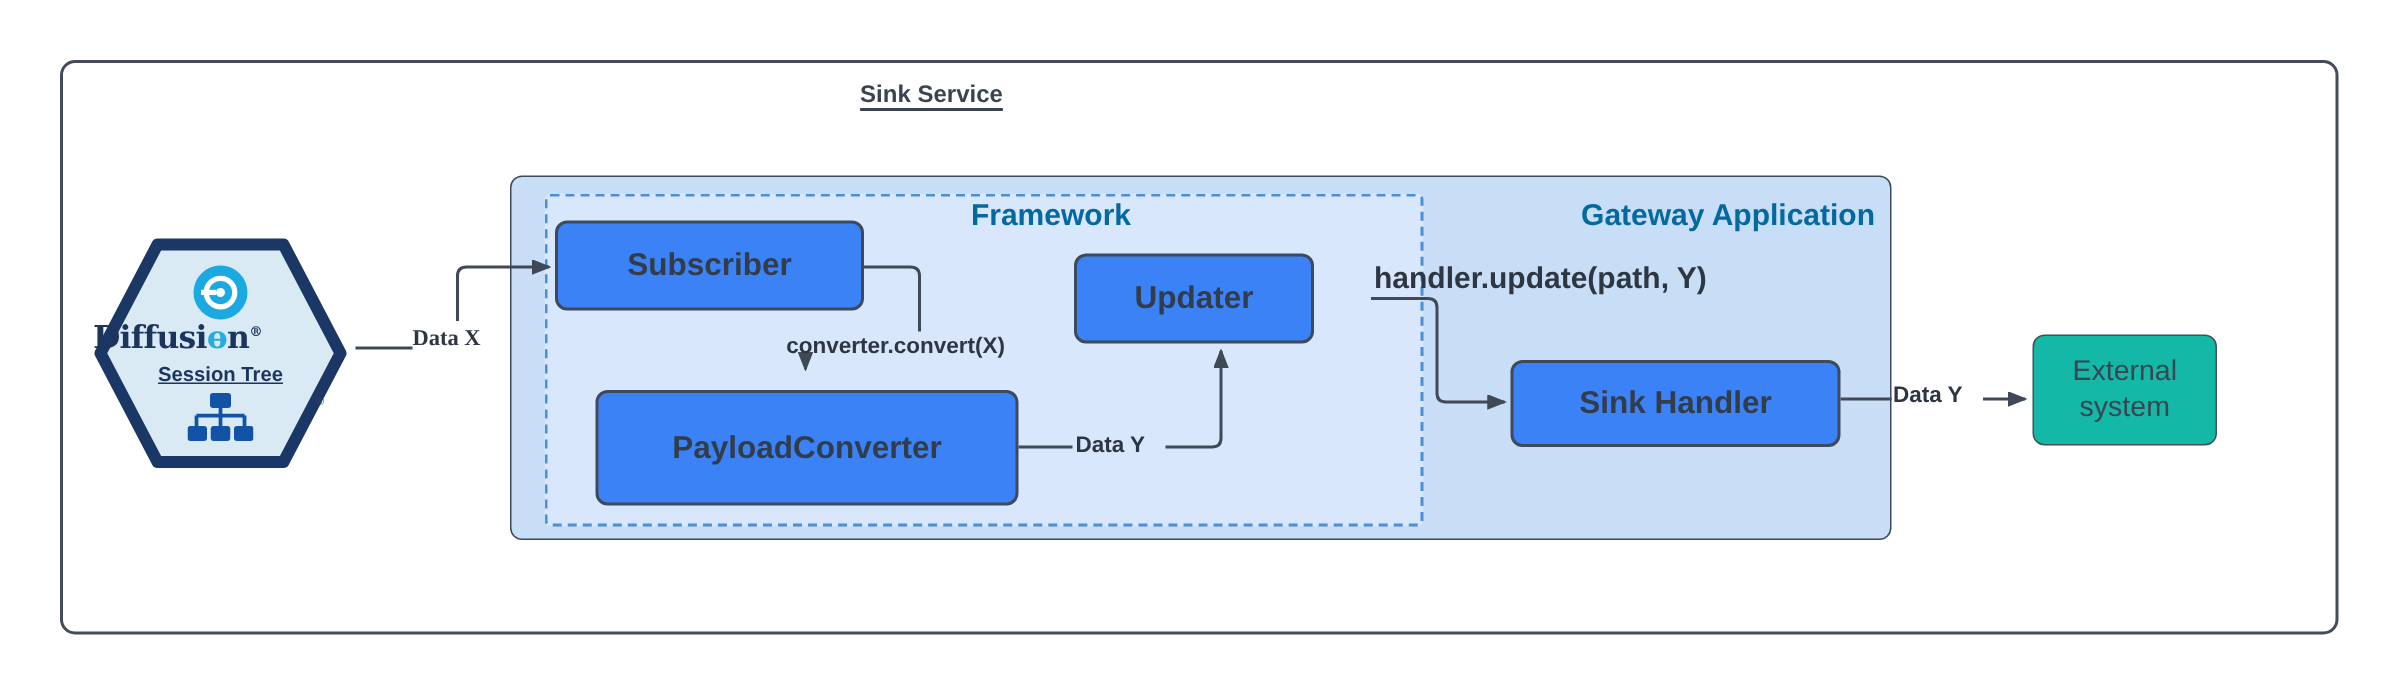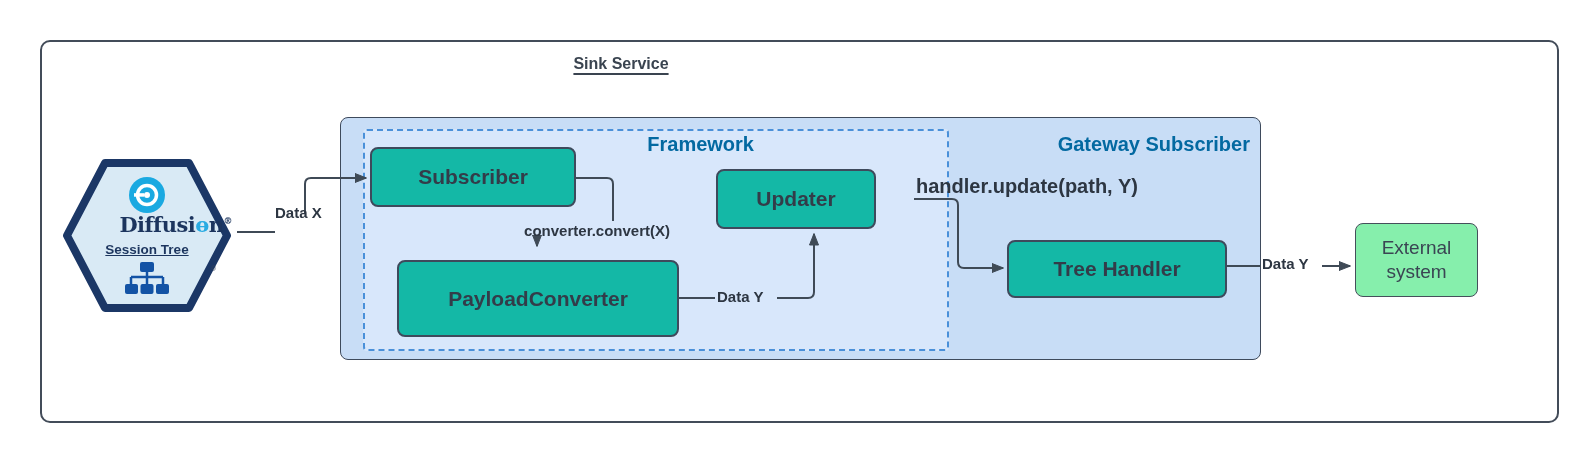--- a/index.html
+++ b/index.html
@@ -19,67 +19,67 @@
   
   .gateway-box{left:340px;top:117px;width:919px;height:241px;
     background:#c8ddf6;border:1.5px solid #3e4a5c;border-radius:8px;}
   .framework-box{left:363px;top:129px;width:582px;height:218px;
     background:#d8e7fb;border:2px dashed #4a90d9;border-radius:4px;}
   .container-label{font-size:20px;font-weight:bold;color:#0369a1;text-align:right;}
   .framework-label{left:554px;top:133px;width:200px;}
   .gateway-label{left:1000px;top:133px;width:250px;}
 
   
-  .node{background:#14b8a6;border:2px solid #3e4a5c;border-radius:8px;
+  .node{background:#3b82f6;border:2px solid #3e4a5c;border-radius:8px;
     display:flex;align-items:center;justify-content:center;
     font-size:21px;font-weight:bold;color:#333c49;box-sizing:border-box;}
   .node-subscriber{left:370px;top:147px;width:206px;height:60px;}
   .node-payloadconverter{left:397px;top:260px;width:282px;height:77px;}
   .node-updater{left:716px;top:169px;width:160px;height:60px;}
   .node-sinkhandler{left:1007px;top:240px;width:220px;height:58px;}
   .node-external{left:1355px;top:223px;width:123px;height:74px;
-    background:#86efac;border:1.5px solid #454f5b;border-radius:8px;
+    background:#14b8a6;border:1.5px solid #454f5b;border-radius:8px;
     display:flex;flex-direction:column;align-items:center;justify-content:center;
     font-size:19px;font-weight:normal;color:#3a4553;line-height:1.25;box-sizing:border-box;}
 
   
   .edge-label{font-size:15px;font-weight:bold;color:#2d3642;white-space:nowrap;}
-  .lbl-data-x{left:275px;top:204px;}
+  .lbl-data-x{left:275px;top:218px;font-family:Liberation Serif, serif;}
   .lbl-converter{left:495px;top:222px;width:175px;text-align:right;}
   .lbl-data-y1{left:717px;top:288px;}
   .lbl-handler{left:916px;top:175px;font-size:20px;}
   .lbl-data-y2{left:1262px;top:255px;}
 
   
   .edge-svg{left:0;top:0;width:1595px;height:460px;pointer-events:none;}
 
   
   .hex-wrap{left:62px;top:158px;width:170px;height:155px;}
   .hex-svg{position:absolute;left:0;top:0;}
-  .brand-row{position:absolute;left:0;top:54px;width:170px;text-align:right;
+  .brand-row{position:absolute;left:0;top:54px;width:170px;text-align:left;
     font-family:"DejaVu Serif",serif;font-weight:bold;font-size:21px;color:#1c355e;
     letter-spacing:-0.5px;}
   .brand-o{color:#29abe2;}
   .brand-reg{font-size:9px;vertical-align:super;color:#1c355e;}
   .badge-subtitle{position:absolute;left:0;top:84px;width:170px;text-align:center;
     font-size:13.5px;font-weight:bold;color:#1c355e;text-decoration:underline;}
   .hex-reg{left:211px;top:265px;font-size:7px;color:#33415c;}
 </style>
 </head>
 <body>
 
 <div class="abs outer-frame"></div>
 
 <div class="abs diagram-title">Sink Service</div>
 
 <div class="abs gateway-box"></div>
 
 <div class="abs framework-box"></div>
 <div class="abs container-label framework-label">Framework</div>
-<div class="abs container-label gateway-label">Gateway Subscriber</div>
+<div class="abs container-label gateway-label">Gateway Application</div>
 
 <div class="abs hex-wrap">
   <svg class="hex-svg" width="170" height="155" viewBox="0 0 170 155">
     <polygon points="43,5 127,5 165,77.5 127,150 43,150 5,77.5" fill="#d9eaf5" stroke="#1b3766" stroke-width="8" stroke-linejoin="round"></polygon>
   </svg>
   <svg class="hex-svg" width="170" height="155" viewBox="0 0 170 155">
     <circle cx="85" cy="37" r="18" fill="#1aa9e1"></circle>
     <circle cx="85" cy="37" r="9.5" fill="none" stroke="#ffffff" stroke-width="3.5"></circle>
     <rect x="72" y="35.2" width="10" height="3.5" fill="#ffffff"></rect>
     <circle cx="85" cy="37" r="3" fill="#ffffff"></circle>
@@ -107,21 +107,21 @@
 <div class="abs node node-subscriber">
   <span>Subscriber</span>
 </div>
 <div class="abs node node-payloadconverter">
   <span>PayloadConverter</span>
 </div>
 <div class="abs node node-updater">
   <span>Updater</span>
 </div>
 <div class="abs node node-sinkhandler">
-  <span>Tree Handler</span>
+  <span>Sink Handler</span>
 </div>
 <div class="abs node-external">
   <span>External</span>
   <span>system</span>
 </div>
 
 <svg class="abs edge-svg" viewBox="0 0 1595 460">
   <defs>
     <marker id="arrow" markerUnits="userSpaceOnUse" markerWidth="13" markerHeight="10" refX="11.5" refY="5" orient="auto">
       <path d="M0.5,0.5 L12,5 L0.5,9.5 Z" fill="#3f4a56" stroke="#3f4a56"></path>

